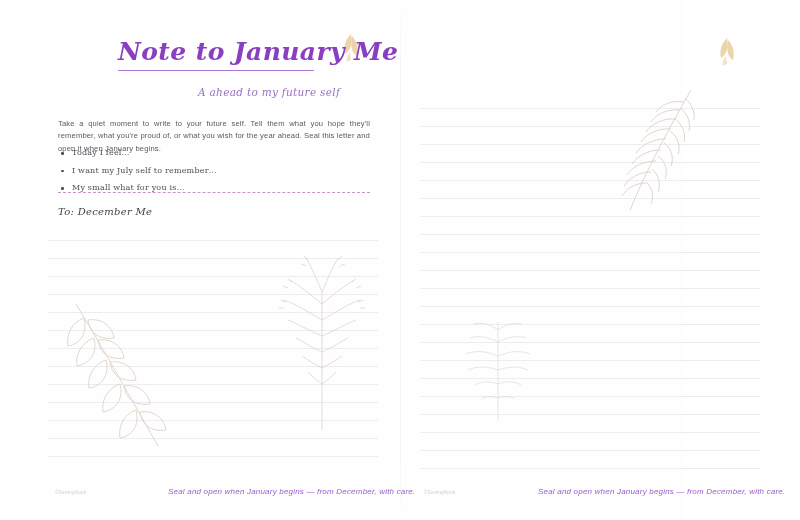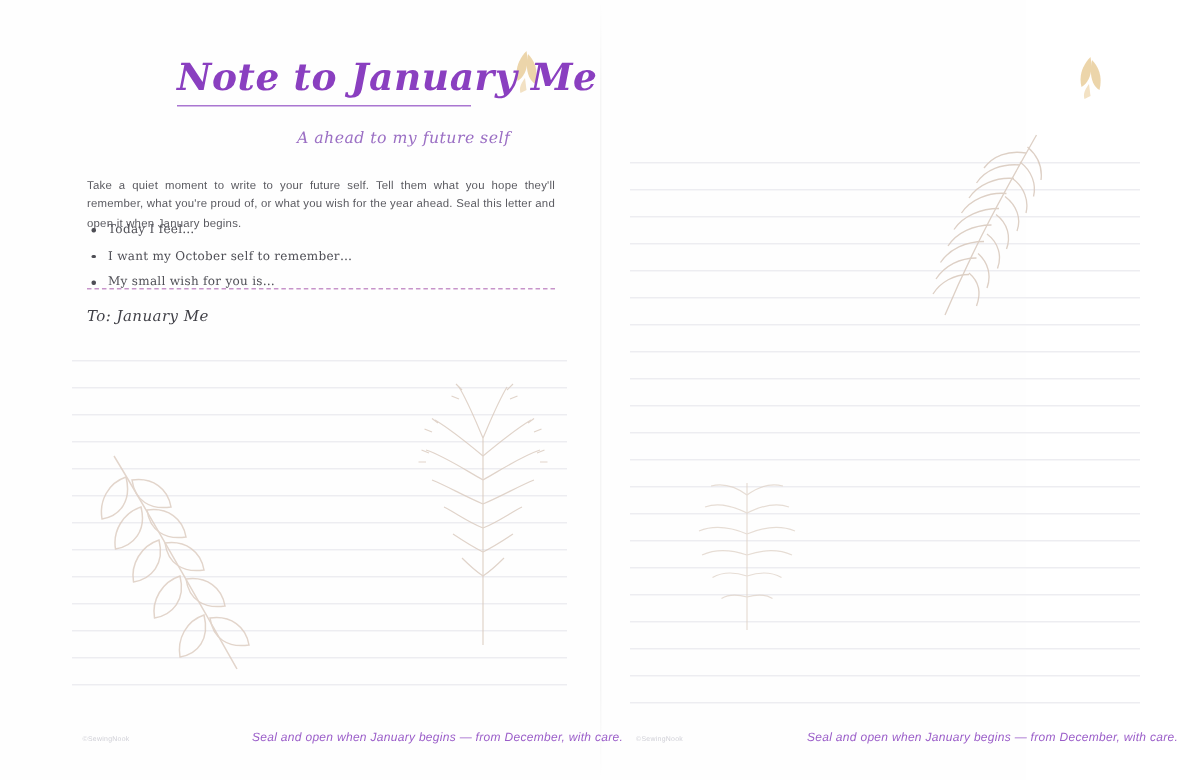--- a/index.html
+++ b/index.html
@@ -320,26 +320,26 @@
   <div class="title-block">
     <div class="doc-title">Note to January Me</div>
     <div class="title-rule"></div>
   </div>
   <div class="doc-subtitle">A ahead to my future self</div>
 
   <div class="intro">Take a quiet moment to write to your future self. Tell them what you hope they'll remember, what you're proud of, or what you wish for the year ahead. Seal this letter and open it when January begins.</div>
 
   <ul class="prompts">
     <li>Today I feel…</li>
-    <li>I want my October self to remember…</li>
-    <li>My small wish for you is…</li>
+    <li>I want my July self to remember…</li>
+    <li>My small what for you is…</li>
   </ul>
 
   <div class="cutline"></div>
 
-  <div class="salutation">To: January Me</div>
+  <div class="salutation">To: December Me</div>
 
   <div class="footer-note left">Seal and open when January begins — from December, with care.</div>
   <div class="footer-note right">Seal and open when January begins — from December, with care.</div>
   <div class="credit left">©SewingNook</div>
   <div class="credit right">©SewingNook</div>
 
 </div>
 
 </body></html>

